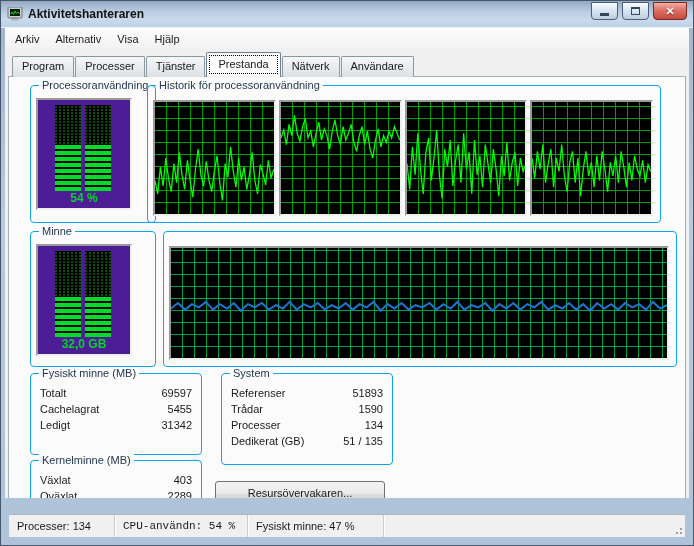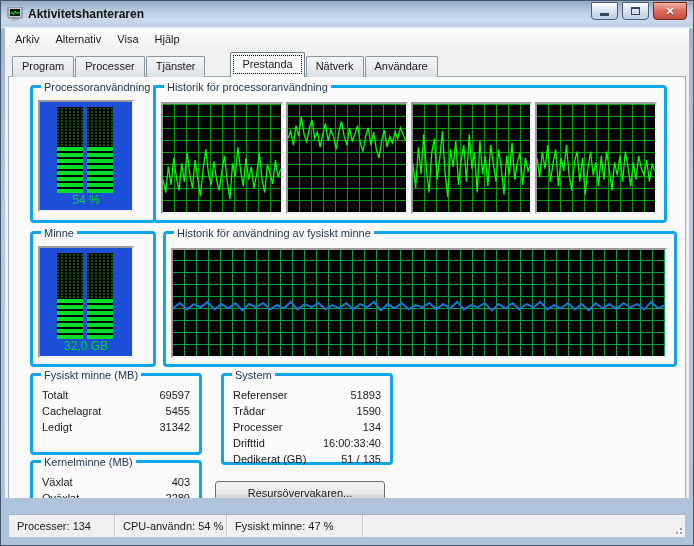--- a/index.html
+++ b/index.html
@@ -30,40 +30,40 @@
   .menubar { height:22px; background:linear-gradient(#fdfdfd,#f1f1f1); display:flex; align-items:center; padding-left:2px; }
   .menu-item { padding:3px 8px; }
   .body { flex:1; background:#f0f0f0; overflow:hidden; }
 
   
   .tabs { display:flex; align-items:flex-end; height:27px; padding:6px 0 0 7px; position:relative; z-index:2; }
   .tab { height:21px; line-height:19px; padding:0 9px; margin-right:1px;
     border:1px solid #8a98a0; border-bottom:none; border-radius:2px 2px 0 0;
     background:linear-gradient(#f5f7f8,#e8ebed 55%,#dde1e4); cursor:default; }
   .tab.active { background:#fcfcfc; height:25px; line-height:23px; padding:0 11px;
-    border-color:#6f7f8a; position:relative; outline:1px dotted #000; outline-offset:-4px;margin-left:24px; }
+    border-color:#6f7f8a; position:relative; outline:1px dotted #000; outline-offset:-4px; }
   .tabpage { position:relative; margin:-1px 3px 0 3px; height:440px;
     background:#fbfbfb; border:1px solid #9fafb6; z-index:1; }
 
   
-  .groupbox { position:absolute; border:3px solid #0ea5e9; border-radius:4px; }
+  .groupbox { position:absolute; border:1px solid #0ea5e9; border-radius:4px; }
   .gb-label { position:absolute; top:-7px; left:8px; background:#fbfbfb; padding:0 3px;
     color:#25384f; white-space:nowrap; }
 
   .gb-cpu-gauge   { left:21px;  top:8px;   width:126px; height:138px; }
-  .gb-cpu-history { left:144px; top:8px;   width:514px; height:138px;padding-left:16px; }
+  .gb-cpu-history { left:138px; top:8px;   width:514px; height:138px;padding-left:16px; }
   .gb-mem-gauge   { left:21px;  top:154px; width:126px; height:136px; }
   .gb-mem-history { left:154px; top:154px; width:514px; height:136px; }
   .gb-phys        { left:21px;  top:296px; width:172px; height:82px; }
   .gb-kernel      { left:21px;  top:383px; width:172px; height:55px; }
   .gb-system      { left:212px; top:296px; width:172px; height:92px; }
 
   
   .gauge-panel { position:absolute; left:5px; top:12px; width:96px; height:112px;
-    background:#1d4ed8; border:2px solid; border-color:#9b9b9b #f0f0f0 #f0f0f0 #9b9b9b; }
+    background:#4c1d95; border:2px solid; border-color:#9b9b9b #f0f0f0 #f0f0f0 #9b9b9b;font-weight:bold; }
   .gauge-bars { position:absolute; left:17px; top:5px; width:56px; height:86px; display:flex; gap:4px; }
   .gauge-col { flex:1; display:flex; flex-direction:column; }
   .unlit { flex:1;
     background-image:
       repeating-linear-gradient(0deg, #000 0 1px, transparent 1px 3px),
       repeating-linear-gradient(90deg, #0a4f0a 0 2px, #000 2px 4px); }
   .lit { background-image:repeating-linear-gradient(to top, #00dc28 0 4px, #000 4px 6px); }
   .gauge-value { position:absolute; left:0; right:0; bottom:3px; text-align:center;
     color:#00d62a; font-size:12px; }
 
@@ -88,21 +88,21 @@
     border:1px solid #707070; border-radius:3px;
     background:linear-gradient(#f2f2f2,#ebebeb 45%,#dddddd 46%,#cfcfcf);
     font-size:11px; text-align:center; line-height:22px; cursor:default; }
   .accel { text-decoration:underline; }
 
   
   .statusbar { height:23px; margin:16px 4px 4px 4px; background:#f0f0f0;
     border-top:1px solid #aeb6bd; display:flex; align-items:center; position:relative; }
   .status-cell { height:100%; line-height:22px; padding-left:8px;
     border-right:1px solid #cdcdcd; box-shadow:1px 0 0 #ffffff; }
-  .sc-0 { width:106px; } .sc-1 { width:112px; } .sc-2 { width:136px; }
+  .sc-0 { width:106px; } .sc-1 { width:133px;font-family:Liberation Mono, monospace; } .sc-2 { width:136px; }
   .status-fill { flex:1; height:100%; }
   .resize-grip { position:absolute; right:1px; bottom:1px; width:13px; height:13px;
     background-image:
       radial-gradient(circle at 10px 10px, #9aa0a6 1.2px, transparent 1.4px),
       radial-gradient(circle at 6px 10px,  #9aa0a6 1.2px, transparent 1.4px),
       radial-gradient(circle at 10px 6px,  #9aa0a6 1.2px, transparent 1.4px); }
 </style>
 </head>
 <body>
 
@@ -206,21 +206,20 @@
               <div class="gauge-col">
                   <div class="unlit"></div>
                   <div class="lit" style="height: 47%;"></div>
                 </div>
             </div>
             <div class="gauge-value">32,0 GB</div>
           </div>
         </div>
 
         <div class="groupbox gb-mem-history">
-          <span class="gb-label">Historik för användning av fysiskt minne</span>
           <div class="graph-row">
             <div class="graph mem">
                 <svg viewBox="0 0 100 100" preserveAspectRatio="none">
                   <polyline points="0.00,55.00 1.41,50.00 2.82,56.00 4.23,51.00 5.63,54.00 7.04,49.00 8.45,56.00 9.86,51.00 11.27,55.00 12.68,50.00 14.08,57.00 15.49,51.00 16.90,54.00 18.31,50.00 19.72,56.00 21.13,52.00 22.54,55.00 23.94,49.00 25.35,56.00 26.76,51.00 28.17,54.00 29.58,50.00 30.99,56.00 32.39,52.00 33.80,55.00 35.21,50.00 36.62,56.00 38.03,51.00 39.44,54.00 40.85,49.00 42.25,57.00 43.66,51.00 45.07,55.00 46.48,50.00 47.89,56.00 49.30,52.00 50.70,54.00 52.11,50.00 53.52,56.00 54.93,51.00 56.34,55.00 57.75,49.00 59.15,56.00 60.56,52.00 61.97,54.00 63.38,50.00 64.79,57.00 66.20,51.00 67.61,55.00 69.01,50.00 70.42,56.00 71.83,51.00 73.24,54.00 74.65,49.00 76.06,56.00 77.46,52.00 78.87,55.00 80.28,50.00 81.69,56.00 83.10,51.00 84.51,57.00 85.92,50.00 87.32,55.00 88.73,51.00 90.14,56.00 91.55,50.00 92.96,54.00 94.37,51.00 95.77,56.00 97.18,49.00 98.59,55.00 100.00,52.00" fill="none" stroke="#1b76d1" stroke-width="2" vector-effect="non-scaling-stroke"></polyline>
                 </svg>
               </div>
           </div>
         </div>
 
         <div class="groupbox gb-phys">
@@ -262,24 +261,20 @@
                 <span>Referenser</span>
                 <span>51893</span>
               </div>
             <div class="inforow">
                 <span>Trådar</span>
                 <span>1590</span>
               </div>
             <div class="inforow">
                 <span>Processer</span>
                 <span>134</span>
-              </div>
-            <div class="inforow">
-                <span>Drifttid</span>
-                <span>16:00:33:40</span>
               </div>
             <div class="inforow">
                 <span>Dedikerat (GB)</span>
                 <span>51 / 135</span>
               </div>
           </div>
         </div>
 
         <div class="resmon-btn"><span class="accel">R</span><span>esursövervakaren...</span></div>
 

